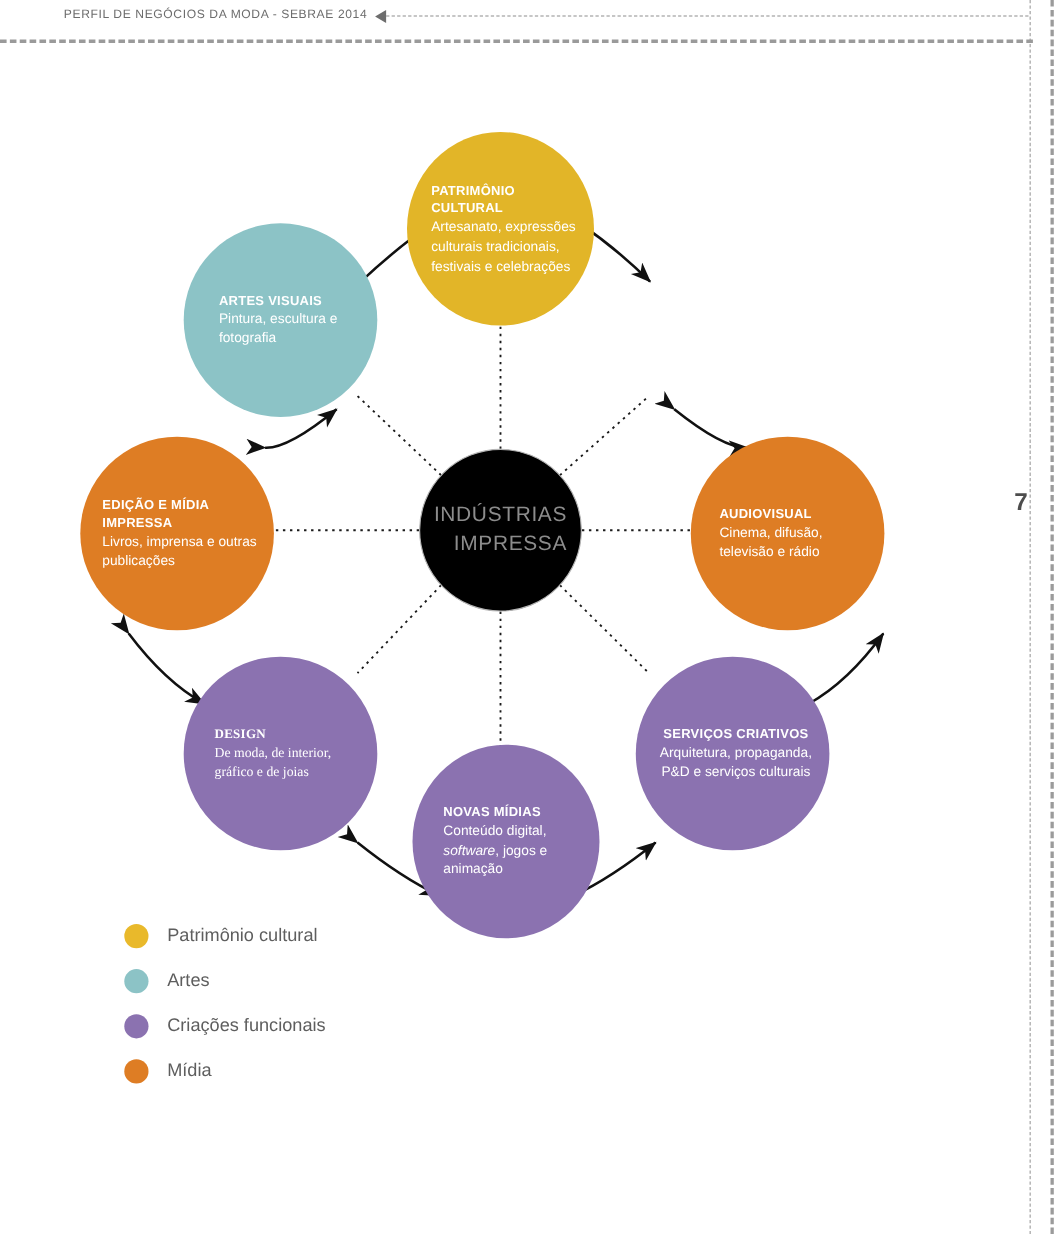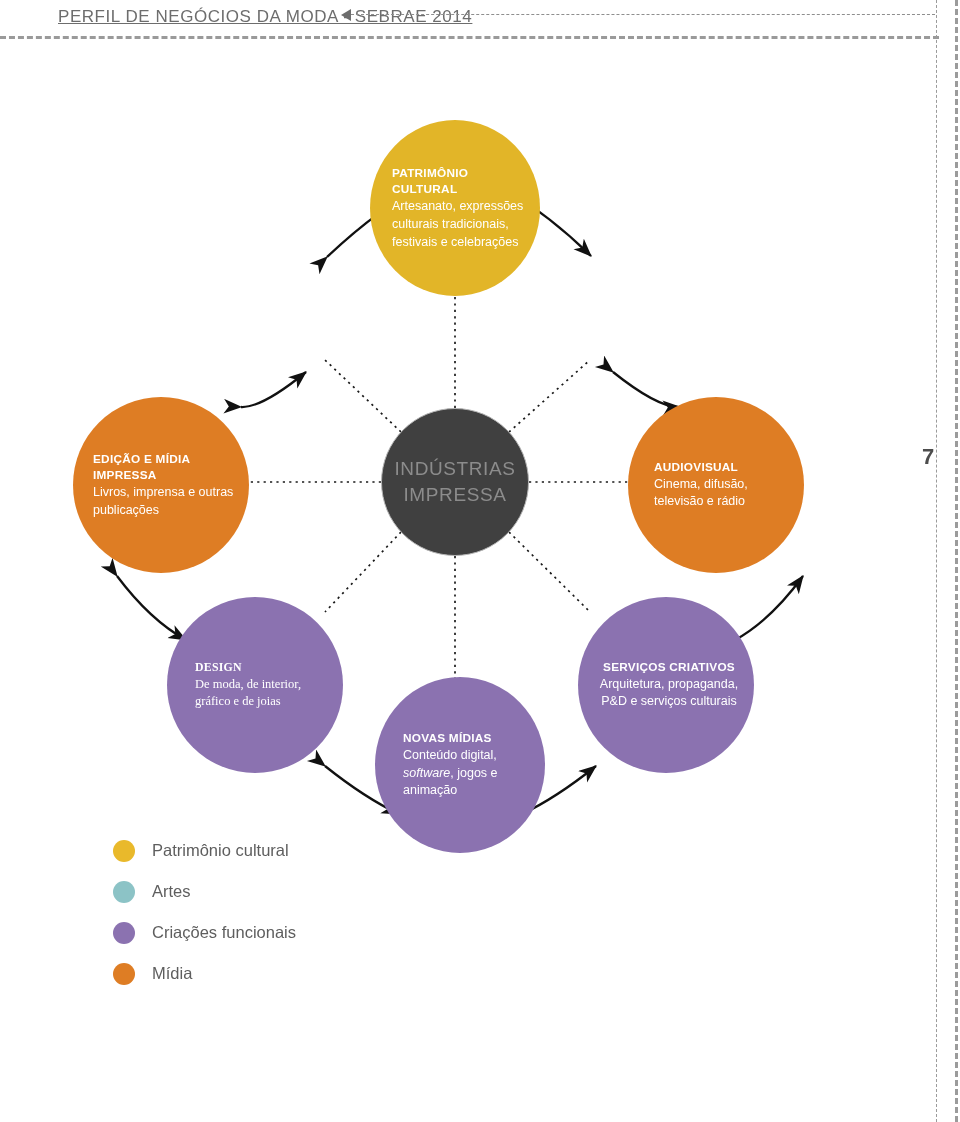--- a/index.html
+++ b/index.html
@@ -11,22 +11,22 @@
     overflow:hidden;
     position:relative;
   }
 
   
   #page-header{
     position:absolute;left:0;top:0;width:960px;height:40px;
   }
   #header-title{
     position:absolute;left:58px;top:7px;
-    font-size:17px;letter-spacing:.55px;
-    color:#6d6d6d;white-space:nowrap;text-decoration:underline;
+    font-size:11px;letter-spacing:.55px;
+    color:#6d6d6d;white-space:nowrap;
   }
   #header-arrow{
     position:absolute;left:341px;top:9px;
     width:0;height:0;
     border-top:6px solid transparent;
     border-bottom:6px solid transparent;
     border-right:10px solid #6d6d6d;
   }
   #header-dash-h{
     position:absolute;left:351px;top:14px;width:584px;height:0;
@@ -74,24 +74,24 @@
   }
   .node .node-desc{display:block;}
   .node .node-desc i{font-style:italic;}
 
   .n-yellow{background:#E2B528;}
   .n-teal{background:#8CC3C6;}
   .n-orange{background:#DE7D24;}
   .n-purple{background:#8B72B0;}
 
   #node-center{
-    background:#404040;
+    background:#000000;
     border:1px solid #b4b4b4;
     justify-content:center;
-    text-align:center;
+    text-align:right;
   }
   #node-center .center-text{
     color:#8c8c8c;font-size:19px;line-height:1.35;letter-spacing:.6px;
   }
 
   
   #node-patrimonio{left:370px;top:60px;width:170px;height:176px;}
   #node-patrimonio .node-text{padding-left:22px;padding-right:10px;}
 
   #node-artes-visuais{left:167px;top:143px;width:176px;height:176px;}
@@ -177,20 +177,26 @@
     </g>
   </svg>
 
   <div class="node n-yellow" id="node-patrimonio">
     <div class="node-text">
       <span class="node-title">PATRIMÔNIO CULTURAL</span>
       <span class="node-desc">Artesanato, expressões culturais tradicionais, festivais e celebrações</span>
     </div>
   </div>
 
+  <div class="node n-teal" id="node-artes-visuais">
+    <div class="node-text">
+      <span class="node-title">ARTES VISUAIS</span>
+      <span class="node-desc">Pintura, escultura e fotografia</span>
+    </div>
+  </div>
 
 
   <div class="node n-orange" id="node-edicao">
     <div class="node-text">
       <span class="node-title">EDIÇÃO E MÍDIA IMPRESSA</span>
       <span class="node-desc">Livros, imprensa e outras publicações</span>
     </div>
   </div>
 
   <div class="node n-orange" id="node-audiovisual">

